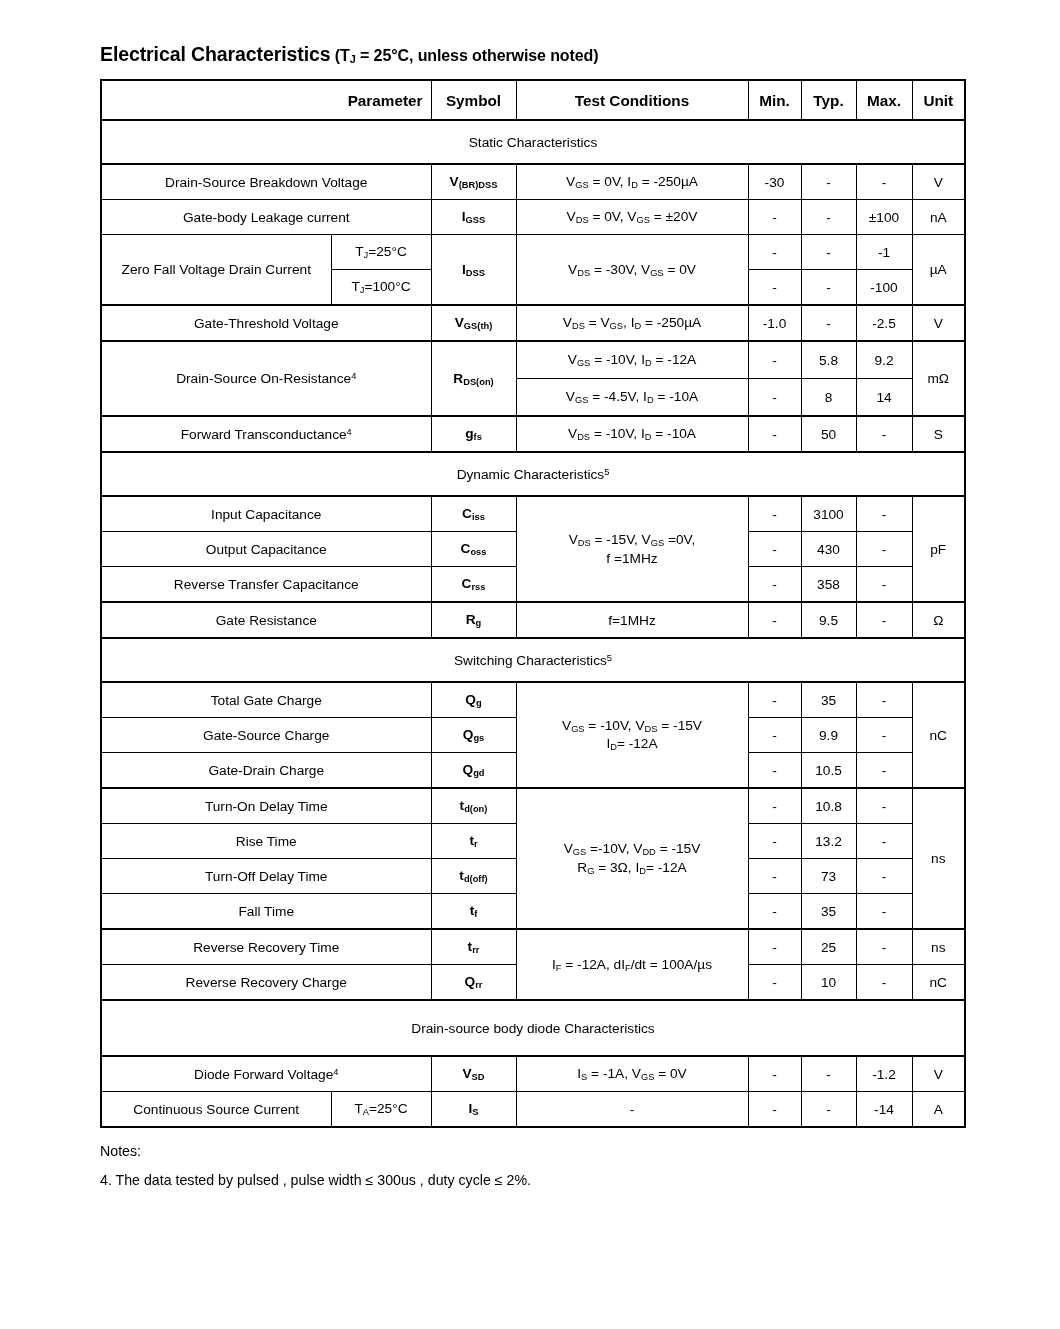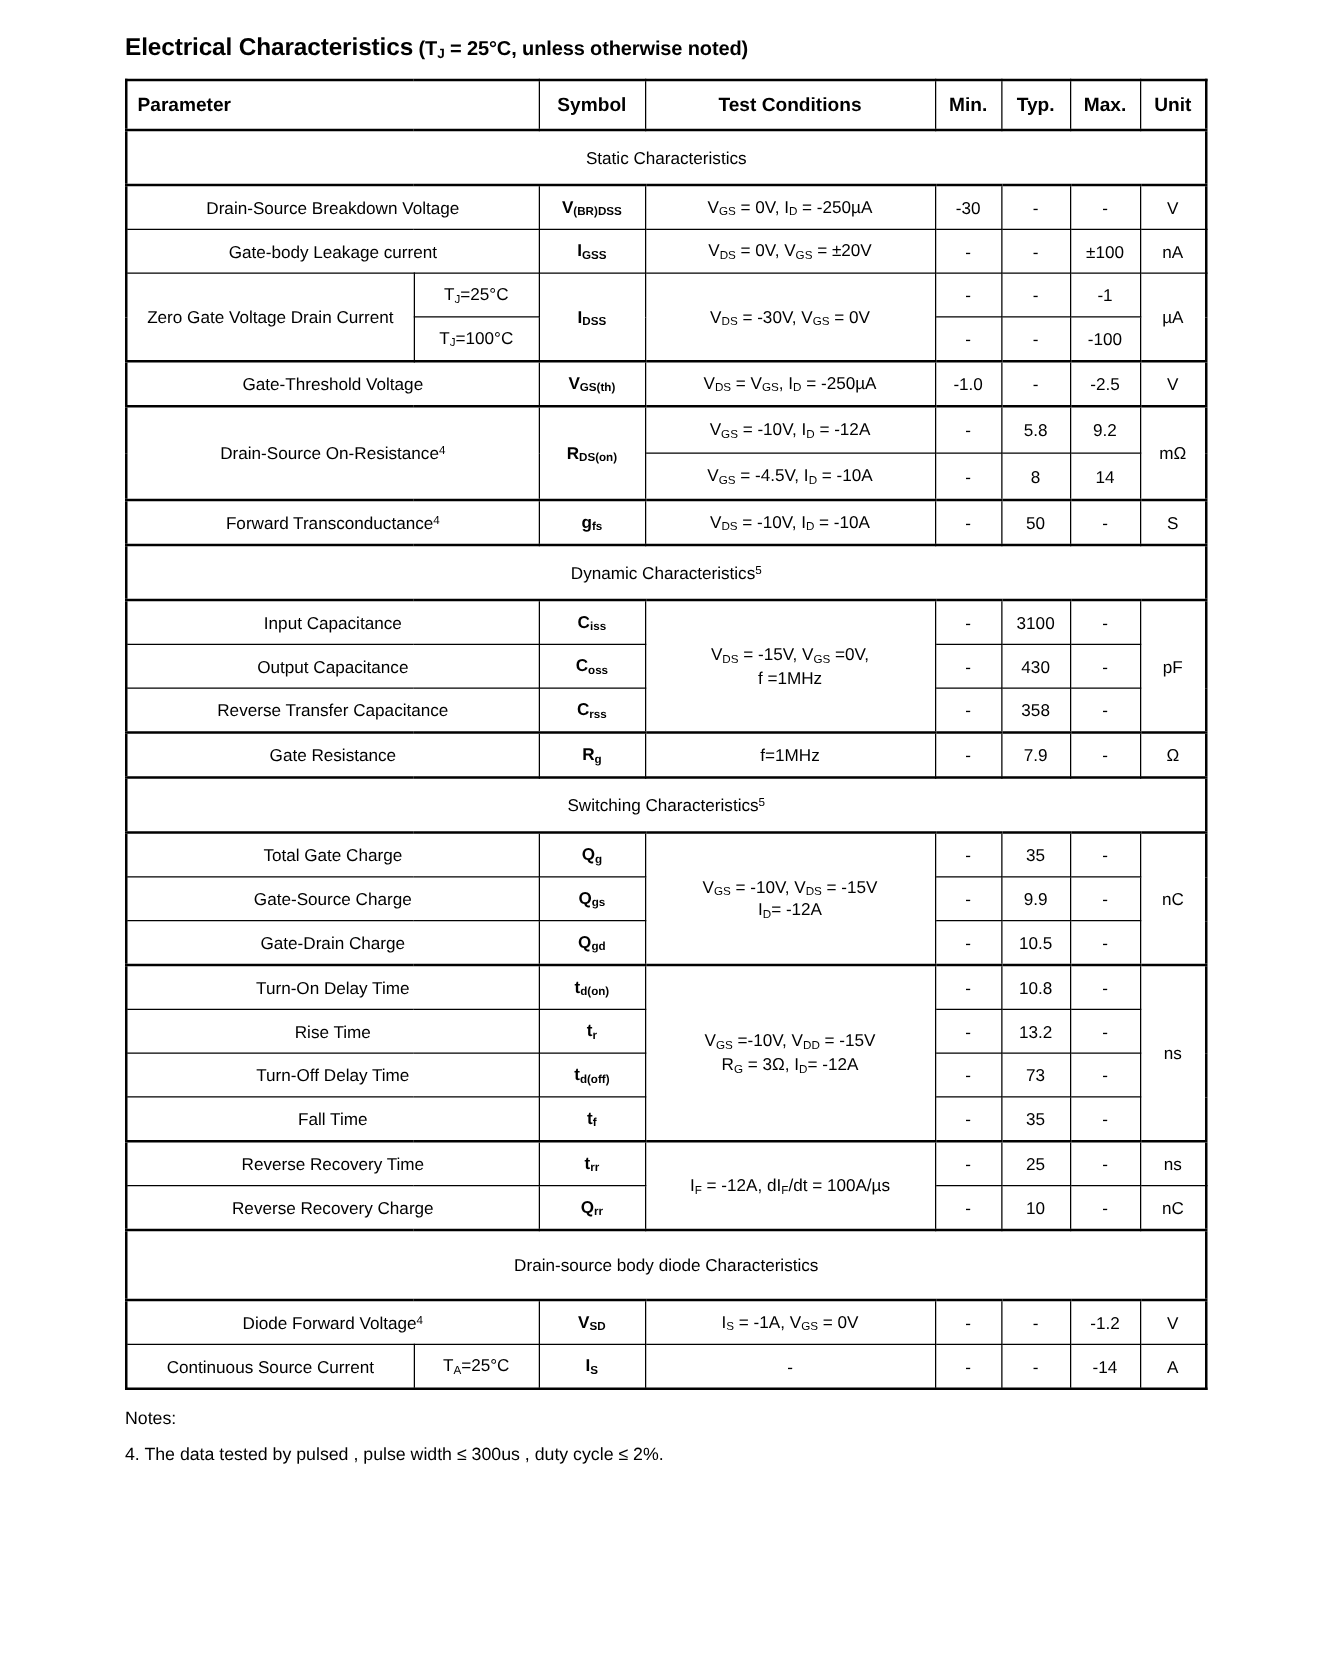--- a/index.html
+++ b/index.html
@@ -12,21 +12,21 @@
     height: 1329px;
     font-family: "Liberation Sans", sans-serif;
     color: #000000;
     -webkit-font-smoothing: antialiased;
   }
   .page {
     position: relative;
     width: 968px;
     height: 1329px;
     box-sizing: border-box;
-    padding: 28px 96px 0 100px;
+    padding: 44px 96px 0 100px;
   }
   h1.title {
     margin: 0 0 13px 0;
     font-size: 19.5px;
     font-weight: bold;
     letter-spacing: -0.1px;
     line-height: 1.1;
   }
   h1.title .cond {
     font-size: 16px;
@@ -98,21 +98,21 @@
       <col style="width:85px">
       <col style="width:232px">
       <col style="width:53px">
       <col style="width:55px">
       <col style="width:56px">
       <col style="width:53px">
     </colgroup>
 
     <thead>
       <tr>
-        <th class="param" colspan="2" style="text-align:left">Parameter</th>
+        <th class="param" colspan="2" style="text-align:right">Parameter</th>
         <th>Symbol</th>
         <th>Test Conditions</th>
         <th>Min.</th>
         <th>Typ.</th>
         <th>Max.</th>
         <th>Unit</th>
       </tr>
     </thead>
 
     <tbody>
@@ -135,21 +135,21 @@
         <td class="param" colspan="2"><span>Gate-body Leakage current</span></td>
         <td><b><span>I</span><sub>GSS</sub></b></td>
         <td class="cond">V<sub>DS</sub> = 0V, V<sub>GS</sub> = ±20V</td>
         <td>-</td>
         <td>-</td>
         <td>±100</td>
         <td>nA</td>
       </tr>
 
       <tr class="datarow">
-        <td class="param" rowspan="2"><span>Zero Gate Voltage Drain Current</span></td>
+        <td class="param" rowspan="2"><span>Zero Fall Voltage Drain Current</span></td>
         <td class="temp">T<sub>J</sub>=25°C</td>
         <td rowspan="2"><b><span>I</span><sub>DSS</sub></b></td>
         <td class="cond" rowspan="2">V<sub>DS</sub> = -30V, V<sub>GS</sub> = 0V</td>
         <td>-</td>
         <td>-</td>
         <td>-1</td>
         <td rowspan="2">µA</td>
       </tr>
       <tr class="datarow">
         <td class="temp">T<sub>J</sub>=100°C</td>
@@ -220,21 +220,21 @@
         <td>-</td>
         <td>358</td>
         <td>-</td>
       </tr>
 
       <tr class="datarow">
         <td class="param thick-top" colspan="2"><span>Gate Resistance</span></td>
         <td class="thick-top"><b><span>R</span><sub>g</sub></b></td>
         <td class="cond thick-top">f=1MHz</td>
         <td class="thick-top">-</td>
-        <td class="thick-top">7.9</td>
+        <td class="thick-top">9.5</td>
         <td class="thick-top">-</td>
         <td class="thick-top">Ω</td>
       </tr>
 
       <tr>
         <td class="section thick-top" colspan="8"><span>Switching Characteristics</span><sup>5</sup></td>
       </tr>
 
       <tr class="datarow">
         <td class="param thick-top" colspan="2"><span>Total Gate Charge</span></td>

